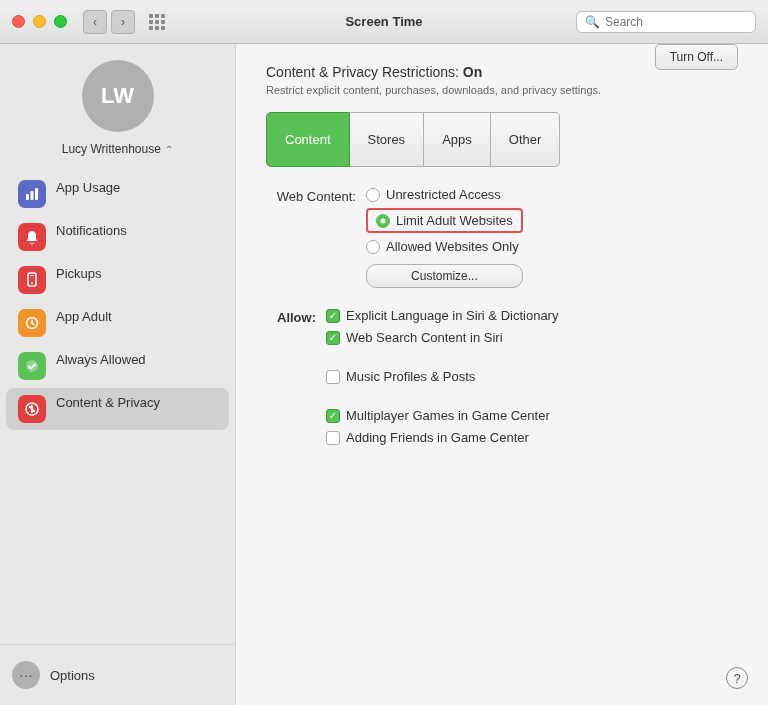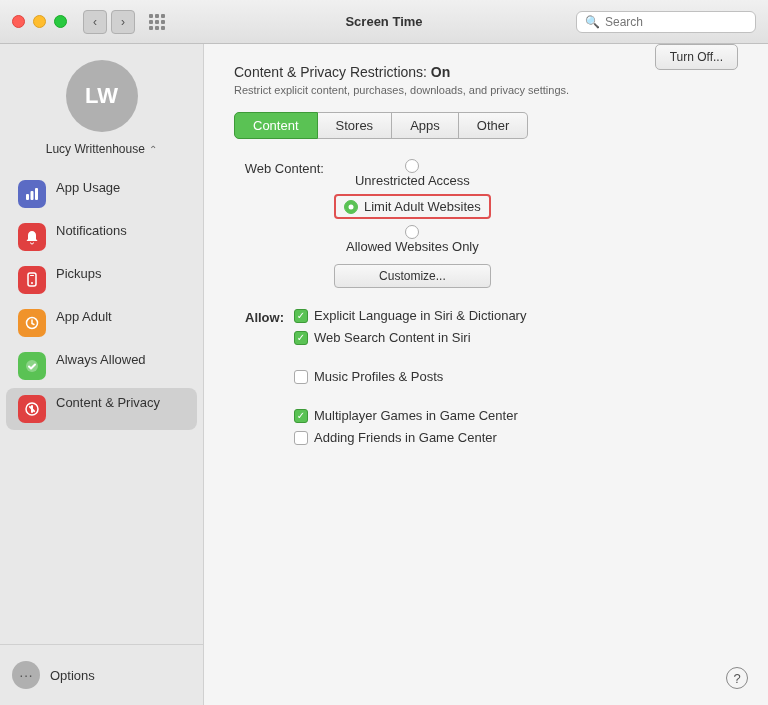--- a/index.html
+++ b/index.html
@@ -115,21 +115,21 @@
     }
 
     
     .app-body {
       display: flex;
       height: calc(705px - 44px);
     }
 
     
     .sidebar {
-      width: 204px;
+      width: 236px;
       background: #e8e8e8;
       border-right: 1px solid #d0d0d0;
       display: flex;
       flex-direction: column;
       padding-top: 16px;
     }
 
     .user-avatar {
       width: 72px;
       height: 72px;
@@ -252,21 +252,21 @@
 
     
     .tab-bar {
       display: flex;
       gap: 0;
       margin-bottom: 20px;
       margin-top: 8px;
       align-items: center;
     }
     .tab {
-      padding: 5px 18px;
+      padding: 19px 18px;
       border: 1px solid #b0b0b0;
       background: linear-gradient(to bottom, #f8f8f8, #e8e8e8);
       cursor: pointer;
       font-size: 13px;
       color: #333;
     }
     .tab:first-child {
       border-radius: 5px 0 0 5px;
     }
     .tab:last-child {
@@ -299,23 +299,22 @@
       padding-top: 2px;
     }
     .radio-group {
       display: flex;
       flex-direction: column;
       gap: 6px;
     }
     .radio-option {
       display: flex;
       align-items: center;
-      gap: 0;
-      cursor: pointer;
-      flex-direction: column;
+      gap: 6px;
+      cursor: pointer;
     }
     .radio-circle {
       width: 14px;
       height: 14px;
       border-radius: 50%;
       border: 1.5px solid #aaa;
       background: white;
       flex-shrink: 0;
     }
     .radio-circle.selected {
@@ -348,21 +347,21 @@
       align-items: center;
       gap: 6px;
       cursor: pointer;
     }
 
     .customize-btn {
       margin-top: 4px;
       padding: 4px 12px;
       background: linear-gradient(to bottom, #f8f8f8, #e8e8e8);
       border: 1px solid #b0b0b0;
-      border-radius: 4px;
+      border-radius: 10px;
       font-size: 12px;
       cursor: pointer;
       color: #333;
       display: inline-block;
     }
 
     .allow-section {
       margin-top: 14px;
     }
     .allow-row {

